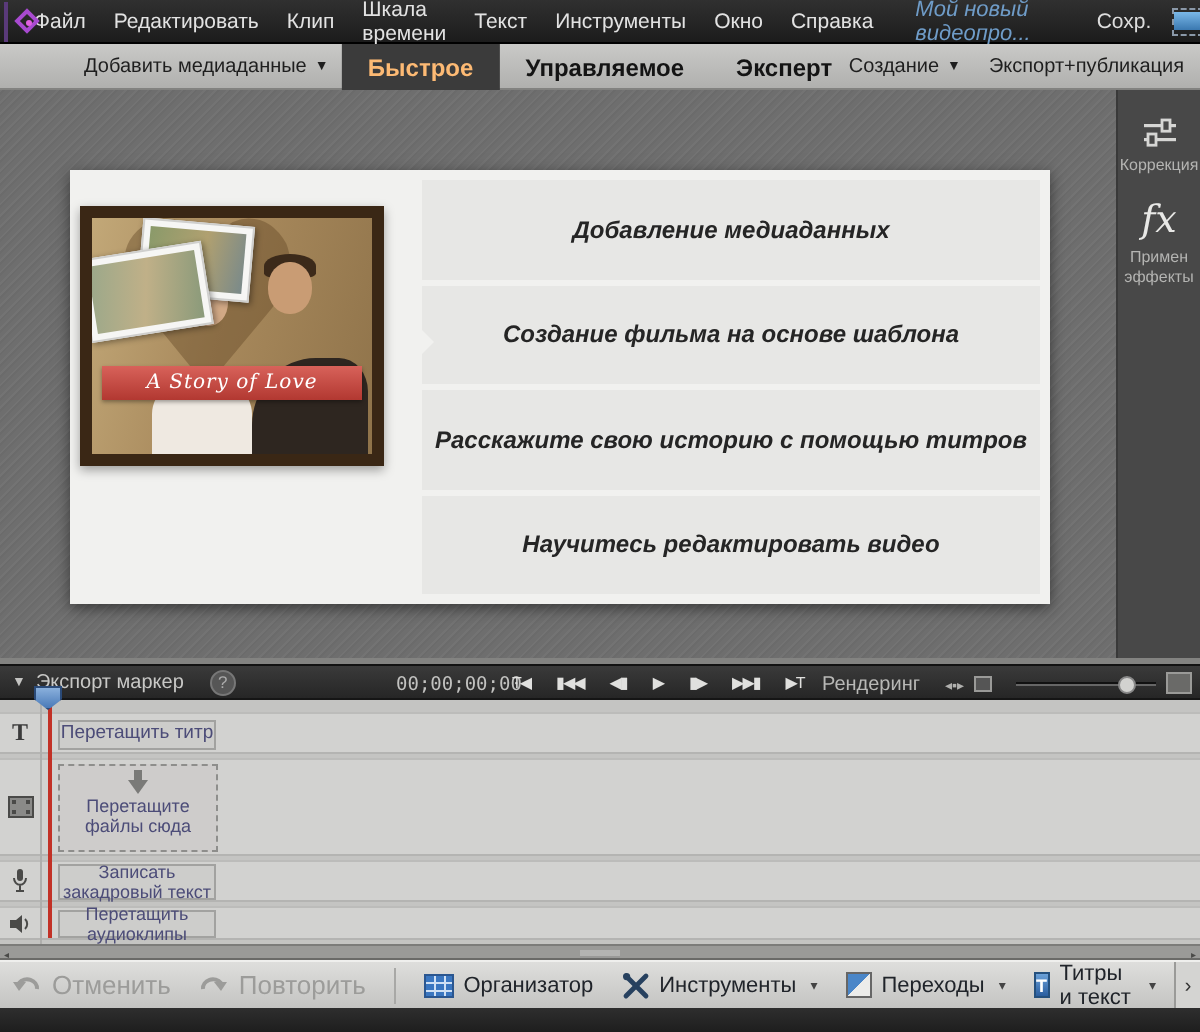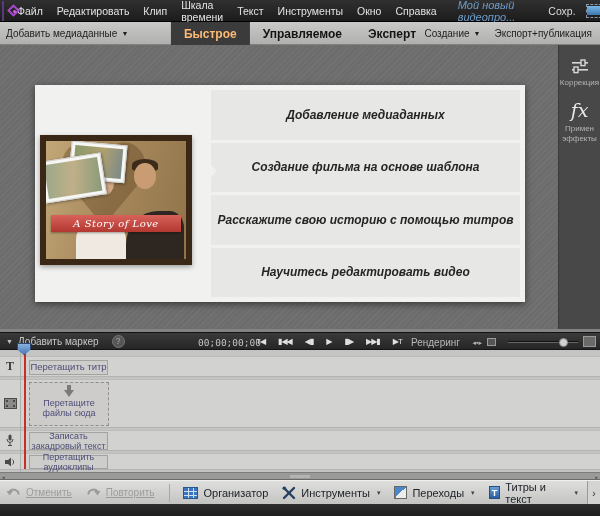--- a/index.html
+++ b/index.html
@@ -19,37 +19,37 @@
   .proj-title { color:#6f9cc8; font-style:italic; font-size:11px; margin-left:14px; }
   .save-label { color:#dcdcdc; font-size:10.5px; margin-left:33px; }
   .capture-icon { width:20px; height:14px; border:1px dashed #8a98a8; margin-left:10px; display:flex; align-items:center; justify-content:center; }
   .capture-icon .scr { width:14px; height:9px; background:linear-gradient(#7ab8e8,#3a78b0); }
   .winbtns { margin-left:auto; display:flex; gap:2px; padding-right:3px; align-self:flex-start; margin-top:1px; }
   .winbtn { width:20px; height:16px; background:linear-gradient(#5a5a5a,#262626); border:1px solid #6a6a6a;
     border-radius:2px; color:#cfcfcf; font-size:8.5px; display:flex; align-items:center; justify-content:center; }
 
   
   .toolbar { position:absolute; left:0; top:22px; width:600px; height:23px;
-    background:linear-gradient(#c9c9c7,#b0b0ae); border-bottom:1px solid #828280; display:flex; align-items:center; }
+    background:linear-gradient(#c9c9c7,#b0b0ae); border-bottom:1px solid #828280; display:flex; align-items:center;padding-left:36px; }
   .addmedia { font-size:10px; color:#1e1e1e; padding-left:6px; display:flex; align-items:center; gap:4px; }
   .caret { font-size:7px; color:#1e1e1e; }
   .tabs { position:absolute; left:50%; transform:translateX(-50%); top:0; height:23px; display:flex; }
   .tab { font-size:12px; font-weight:bold; color:#141414; display:flex; align-items:center; padding:0 13px; }
   .tab.active { background:#3b3b3b; color:#fdba74; }
   .toolbar-right { margin-left:auto; display:flex; align-items:center; gap:14px; padding-right:8px; font-size:10px; color:#1e1e1e; }
   .create-label { display:flex; align-items:center; gap:4px; }
 
   
   .main { position:absolute; left:0; top:45px; width:600px; height:287px; background-color:#6e6e6e;
     background-image:repeating-linear-gradient(135deg, rgba(255,255,255,.035) 0 1px, rgba(0,0,0,.03) 1px 2px, transparent 2px 4px); }
   .main-splitter { position:absolute; left:0; bottom:0; width:600px; height:3px; background:#838381; }
 
   .welcome { position:absolute; left:35px; top:40px; width:490px; height:217px; background:#f1f1ef;
     box-shadow:0 2px 7px rgba(0,0,0,.5); display:flex; padding:5px; }
-  .wl-left { width:168px; position:relative; display:flex; flex-direction:row; align-items:center; }
+  .wl-left { width:168px; position:relative; display:flex; flex-direction:row; }
   .photo-frame { margin-top:13px; width:152px; height:130px; border:6px solid #39241372; border-color:#3a2715; background:#3a2715;
     box-shadow:0 2px 5px rgba(0,0,0,.35); position:relative; }
   .photo { position:absolute; inset:0; background:linear-gradient(105deg,#c2a878 0%,#a8895c 45%,#8f734a 100%); overflow:hidden; }
   .heart { position:absolute; left:6px; top:-12px; font-size:115px; color:rgba(96,68,36,.4); font-family:"DejaVu Sans",sans-serif; line-height:1; }
   .groom { position:absolute; right:2px; bottom:0; width:58px; height:48px; background:#2e2620; border-radius:55% 25% 0 0/70% 35% 0 0; }
   .groom-head { position:absolute; right:30px; top:22px; width:22px; height:26px; background:#c99c74; border-radius:48%; }
   .groom-hair { position:absolute; right:28px; top:18px; width:26px; height:12px; background:#3c2a1a; border-radius:50% 50% 20% 20%; }
   .bride { position:absolute; left:30px; bottom:0; width:50px; height:40px; background:#efe9e1; border-radius:50% 50% 0 0; }
   .bride-head { position:absolute; left:48px; top:30px; width:20px; height:24px; background:#d2a986; border-radius:48%; }
   .bride-hair { position:absolute; left:44px; top:26px; width:14px; height:26px; background:#4a3322; border-radius:60% 30% 30% 50%; }
@@ -127,21 +127,21 @@
   .hscroll { position:absolute; left:0; top:472px; width:600px; height:8px; background:#9a9a98;
     border-top:1px solid #7c7c7a; border-bottom:1px solid #6a6a68; }
   .hs-arrow { position:absolute; top:1px; font-size:5px; color:#4a4a48; }
   .hs-left { left:2px; } .hs-right { right:2px; }
   .hs-grip { position:absolute; left:290px; top:2px; width:20px; height:3px; background:#b4b4b2; }
 
   
   .actionbar { position:absolute; left:0; top:480px; width:600px; height:24px;
     background:linear-gradient(#dededc,#c4c4c2); border-top:1px solid #efefed; display:flex; align-items:center; padding:0 6px; }
   .ab-item { display:flex; align-items:center; gap:5px; margin-right:14px; cursor:pointer; }
-  .ab-label-disabled { color:#9c9c9a; font-size:10px;text-decoration:underline; }
+  .ab-label-disabled { color:#9c9c9a; font-size:13px; }
   .ab-label { color:#20242a; font-size:11px; }
   .ab-sep { width:1px; height:18px; background:#a8a8a6; margin-right:14px; }
   .ab-right { margin-left:auto; display:flex; align-items:center; }
   .ab-caret { font-size:7px; color:#444; margin-left:2px; }
   .org-icon { width:15px; height:12px; background:#3a76c0; border:1px solid #2a5690; position:relative; }
   .org-icon:before { content:""; position:absolute; left:4px; top:0; bottom:0; width:1px; background:#cfe0f4; box-shadow:5px 0 0 #cfe0f4; }
   .org-icon:after { content:""; position:absolute; top:3px; left:0; right:0; height:1px; background:#cfe0f4; box-shadow:0 4px 0 #cfe0f4; }
   .trans-icon { width:13px; height:13px; border:1px solid #666; background:linear-gradient(135deg,#4a86c8 50%,#ececea 50%); }
   .titles-icon { width:13px; height:13px; background:linear-gradient(#6aa0d8,#2a5ea0); border:1px solid #24507e;
     color:#fff; font-size:9px; font-weight:bold; display:flex; align-items:center; justify-content:center; }
@@ -249,21 +249,21 @@
         <div class="sp-label">Примен эффекты</div>
       </div>
     </div>
 
     <div class="main-splitter"></div>
   </div>
 
   <div class="tl-toolbar">
     <div class="tl-left">
       <span class="tl-marker-tri">▼</span>
-      <span class="tl-marker-label">Добавить маркер</span>
+      <span class="tl-marker-label">Экспорт маркер</span>
       <span class="help-btn">?</span>
     </div>
     <div class="timecode">00;00;00;00</div>
     <div class="transport">
       <span>T◀</span>
       <span>▮◀◀</span>
       <span>◀▮</span>
       <span>▶</span>
       <span>▮▶</span>
       <span>▶▶▮</span>

